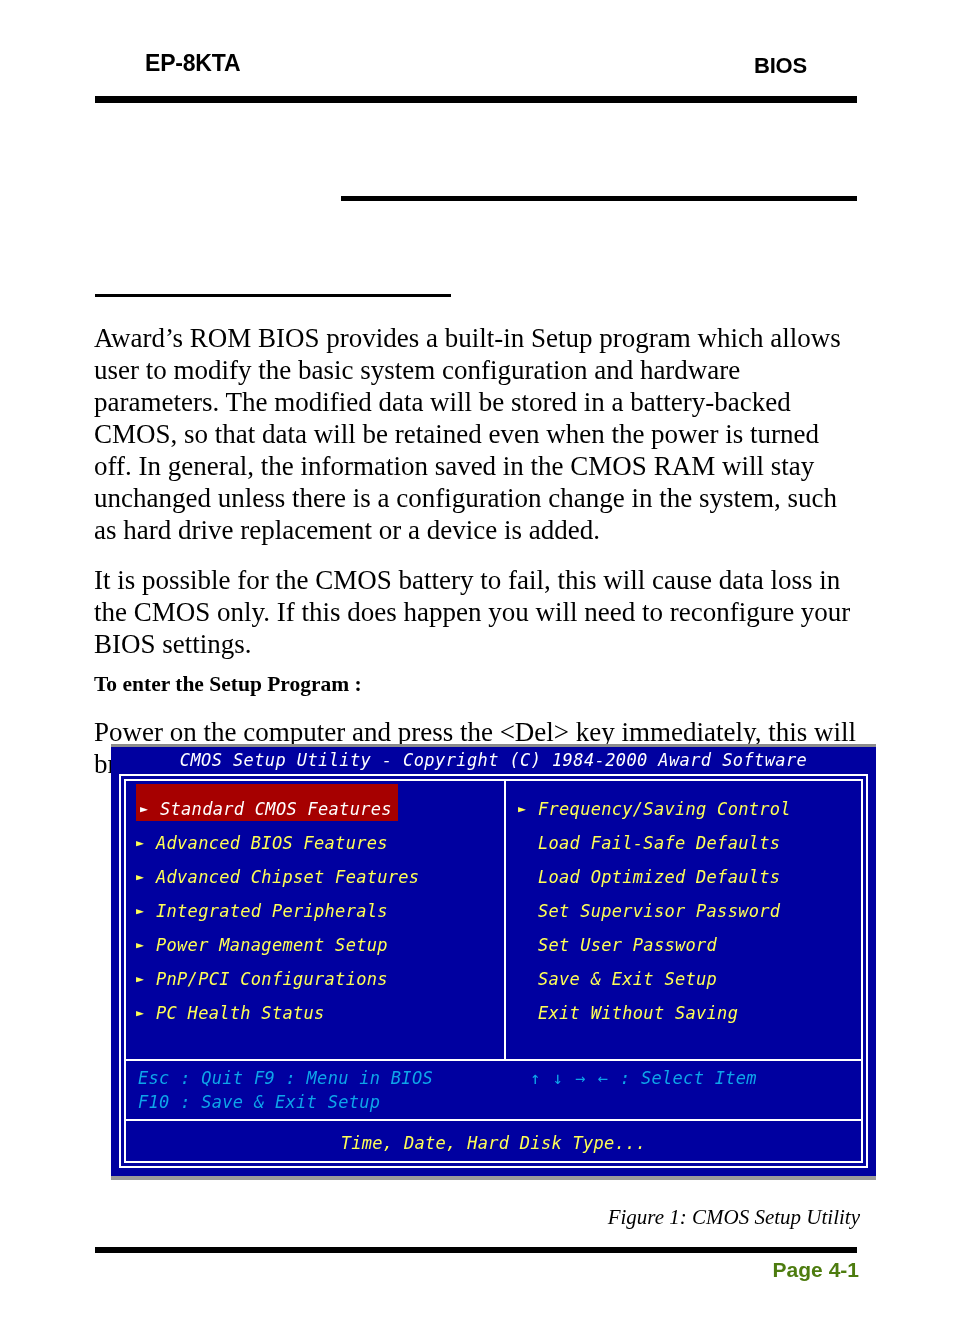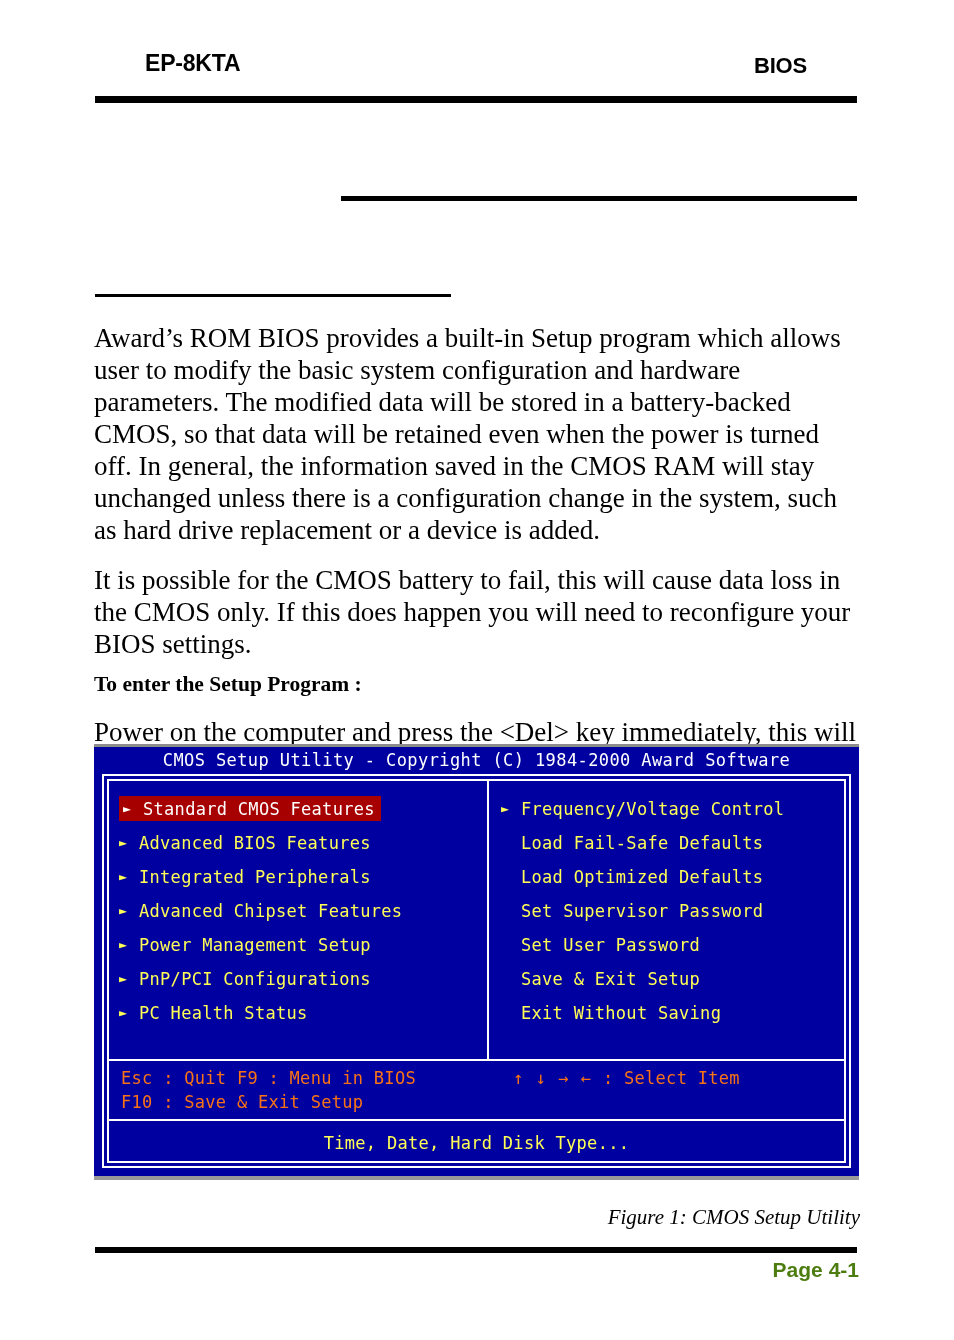--- a/index.html
+++ b/index.html
@@ -106,24 +106,25 @@
     font-weight: bold;
     font-size: 21.5px;
     line-height: 32px;
     margin: 0 0 16px 0;
     color: #000;
   }
 
   
   .figure {
     position: absolute;
-    left: 94px;
+    left: 111px;
     top: 744px;
     width: 765px;
     height: 436px;
+    font-style: italic;
   }
   .bios-shadow-top {
     position: absolute;
     left: 0; top: 0;
     width: 765px;
     height: 3px;
     background: #8c8c8c;
   }
   .bios-shadow-bottom {
     position: absolute;
@@ -230,32 +231,32 @@
   .menu-item .arrow.blank { color: transparent; }
   .menu-item .mlabel {
     display: inline-block;
     vertical-align: middle;
   }
   .menu-item.selected {
     color: #ffffff;
   }
   .menu-item.selected .hl {
     background: #a60000;
-    padding: 2px 6px 3px 4px;
+    padding: 14px 6px 3px 4px;
   }
   .menu-item.selected .arrow { color: #ffffff; }
 
   
   .help-bar {
     position: absolute;
     left: 0;
     top: 280px;
     right: 0;
     height: 58px;
-    color: #f97316;
+    color: #0ea5e9;
     font-size: 17px;
     letter-spacing: 0.3px;
   }
   .help-line {
     position: absolute;
     left: 12px;
     white-space: nowrap;
   }
   .help-line-1 { top: 7px; }
   .help-line-2 { top: 31px; text-align: right; }
@@ -356,41 +357,41 @@
           <div class="menu-area">
 
             <div class="menu-col menu-col-left">
               <div class="menu-item selected">
                 <span class="hl"><span class="arrow">►</span><span class="mlabel">Standard CMOS Features</span></span>
               </div>
               <div class="menu-item">
                 <span class="arrow">►</span><span class="mlabel">Advanced BIOS Features</span>
               </div>
               <div class="menu-item">
+                <span class="arrow">►</span><span class="mlabel">Advanced Chipset Features</span>
+              </div>
+              <div class="menu-item">
                 <span class="arrow">►</span><span class="mlabel">Integrated Peripherals</span>
               </div>
               <div class="menu-item">
-                <span class="arrow">►</span><span class="mlabel">Advanced Chipset Features</span>
-              </div>
-              <div class="menu-item">
                 <span class="arrow">►</span><span class="mlabel">Power Management Setup</span>
               </div>
               <div class="menu-item">
                 <span class="arrow">►</span><span class="mlabel">PnP/PCI Configurations</span>
               </div>
               <div class="menu-item">
                 <span class="arrow">►</span><span class="mlabel">PC Health Status</span>
               </div>
             </div>
 
             <div class="menu-divider-v"></div>
 
             <div class="menu-col menu-col-right">
               <div class="menu-item">
-                <span class="arrow">►</span><span class="mlabel">Frequency/Voltage Control</span>
+                <span class="arrow">►</span><span class="mlabel">Frequency/Saving Control</span>
               </div>
               <div class="menu-item">
                 <span class="arrow blank">►</span><span class="mlabel">Load Fail-Safe Defaults</span>
               </div>
               <div class="menu-item">
                 <span class="arrow blank">►</span><span class="mlabel">Load Optimized Defaults</span>
               </div>
               <div class="menu-item">
                 <span class="arrow blank">►</span><span class="mlabel">Set Supervisor Password</span>
               </div>

